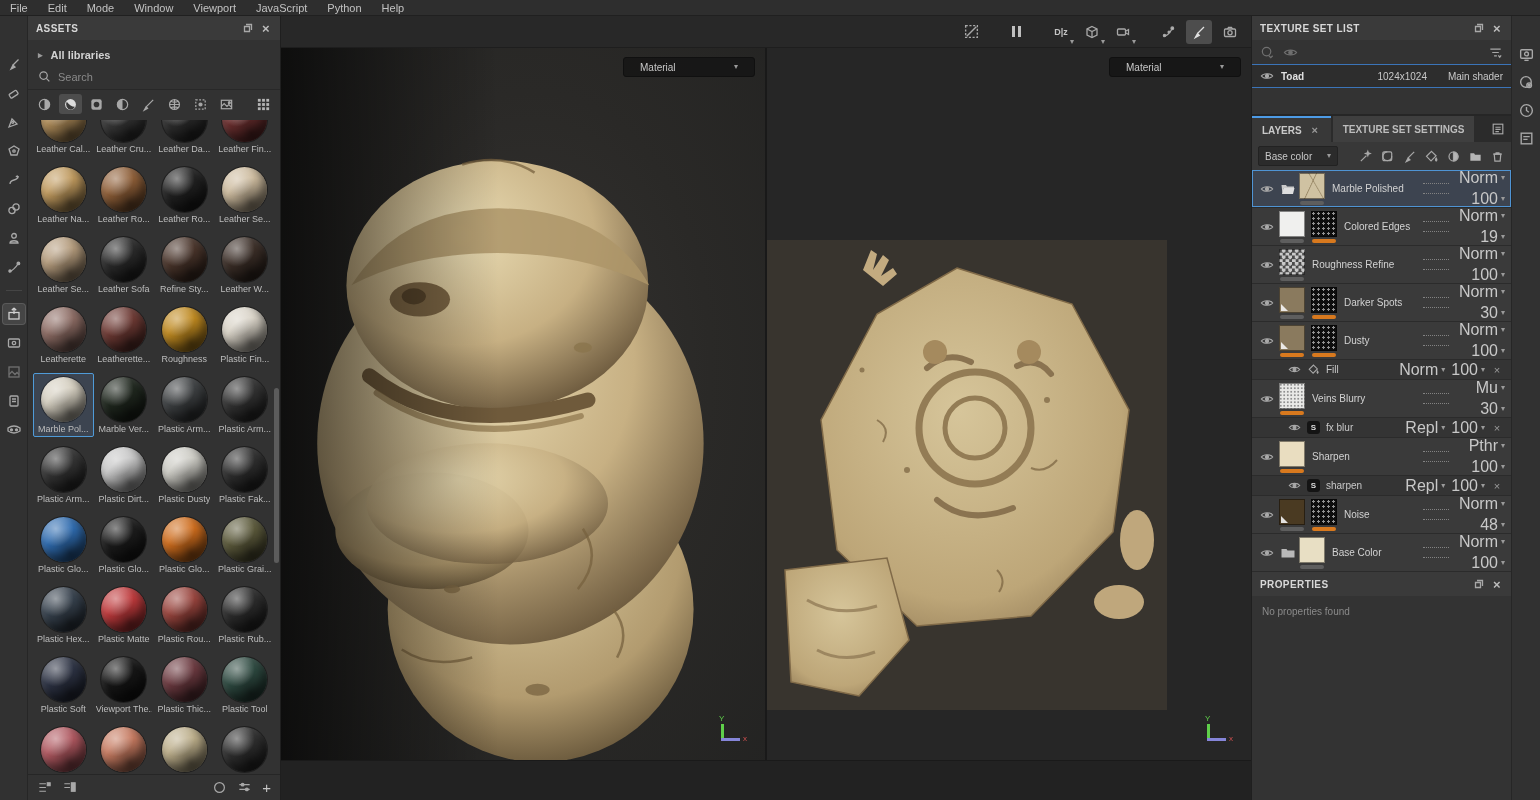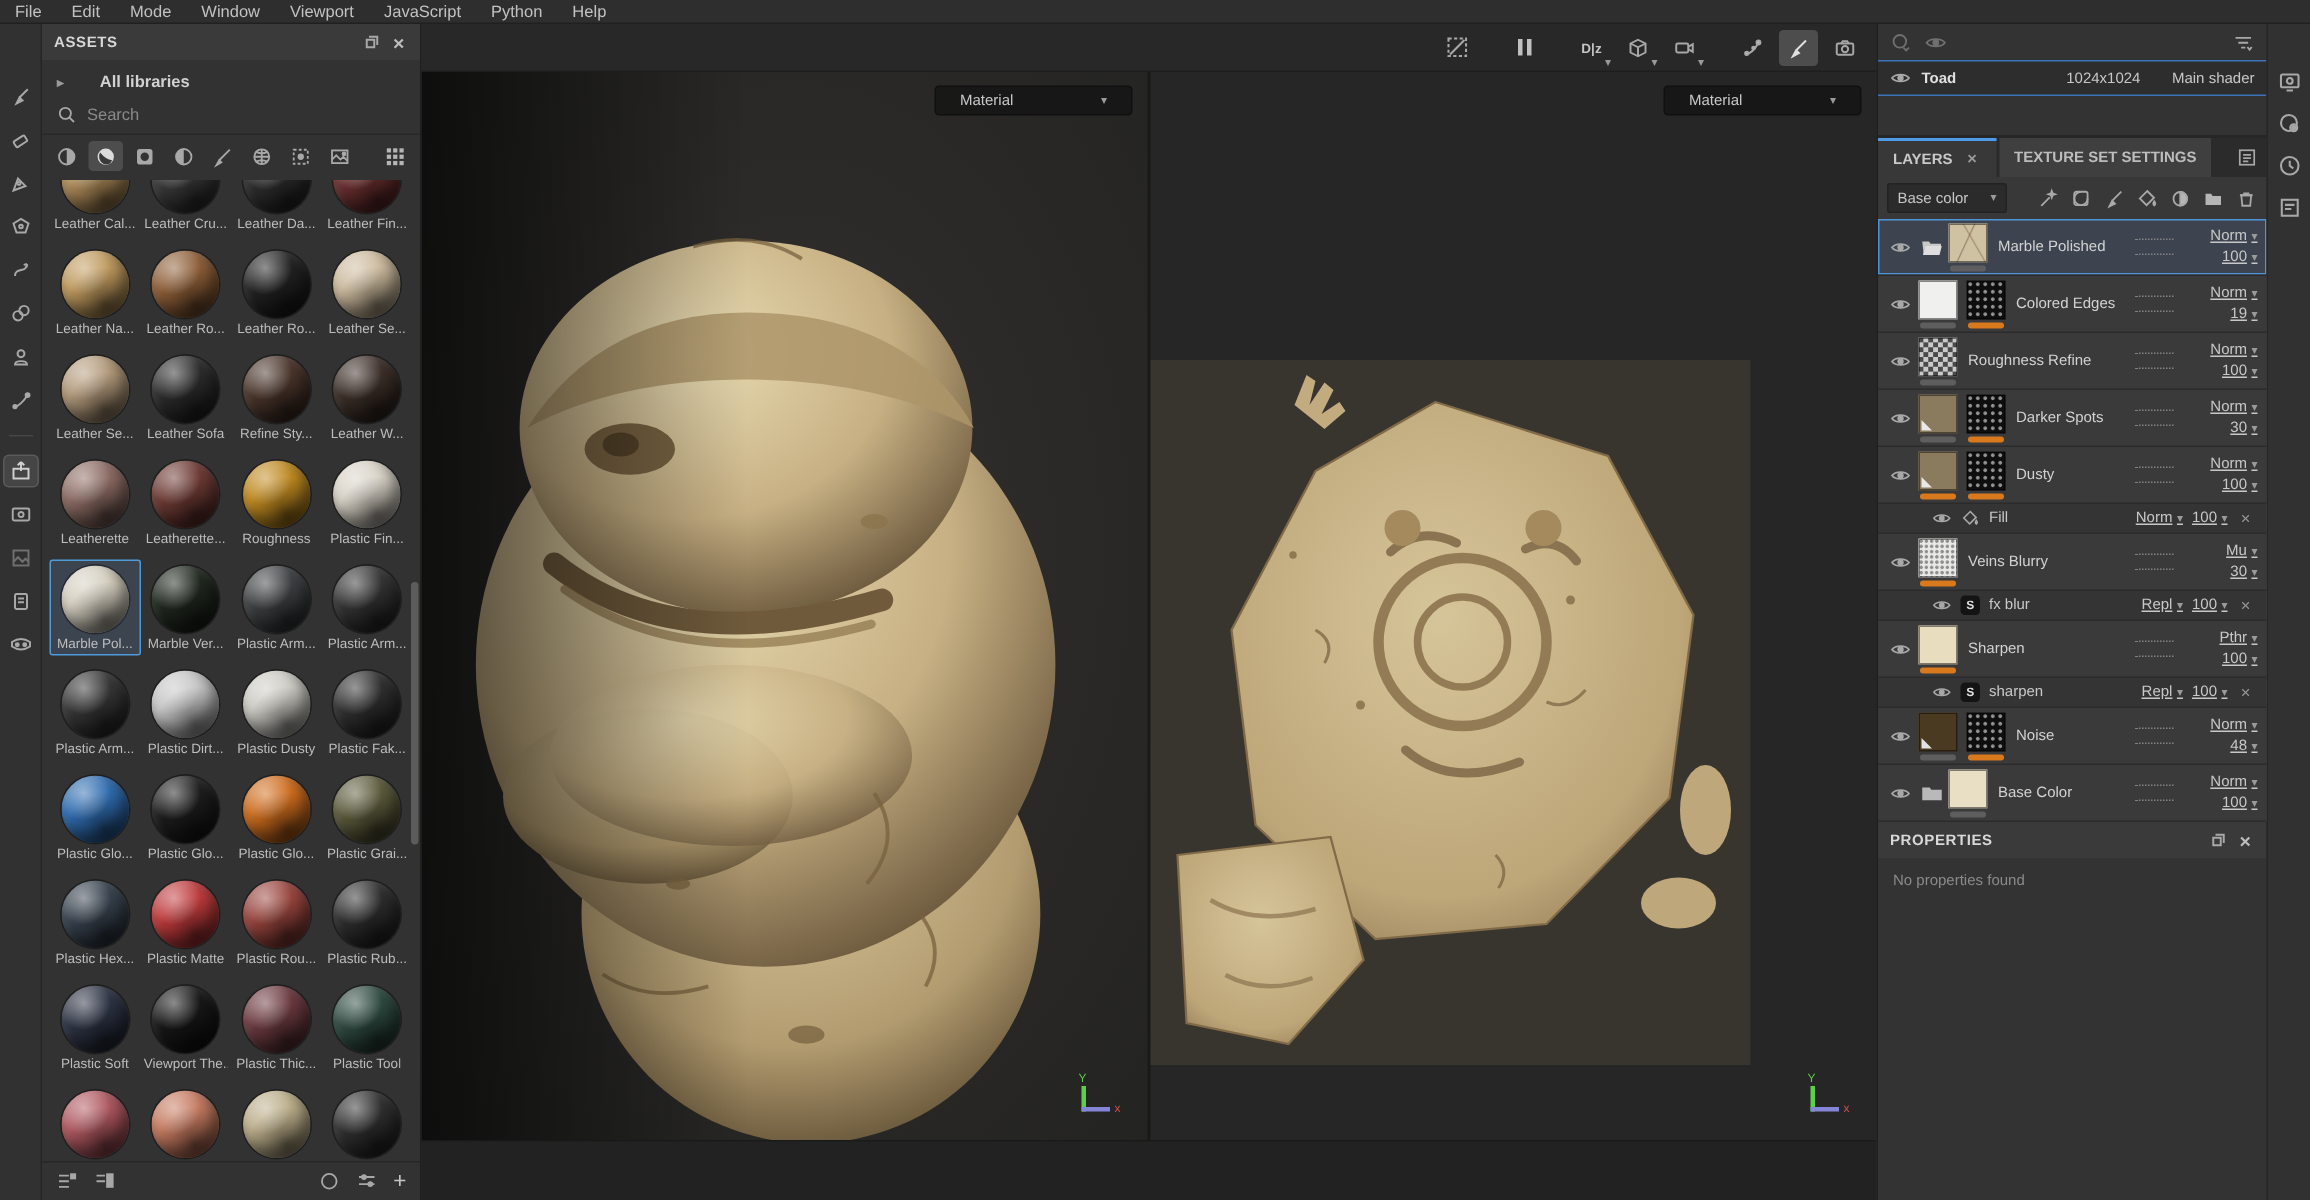--- a/index.html
+++ b/index.html
@@ -26,21 +26,21 @@
   
   .assets-panel { width:253px; background:#323232; display:flex; flex-direction:column; border-right:1px solid #1f1f1f; }
   .panel-header { height:24px; background:#3a3a3a; display:flex; align-items:center; gap:6px;
     padding:0 8px; font-size:10px; font-weight:bold; color:#d8d8d8; letter-spacing:.4px; }
   .panel-header .sp { flex:1; }
   .float-ic { width:12px; height:12px; }
   .x { width:12px; height:12px; display:flex; align-items:center; justify-content:center; color:#bdbdbd; font-size:13px; }
   .x::before { content:"×"; }
   .x.sm { font-size:11px; color:#9a9a9a; }
 
-  .lib-row { display:flex; align-items:center; gap:24px; padding:9px 10px 4px; font-weight:bold; color:#d2d2d2; }
+  .lib-row { display:flex; align-items:center; gap:8px; padding:9px 10px 4px; font-weight:bold; color:#d2d2d2; }
   .chev-r { color:#9a9a9a; font-size:9px; } .chev-r::before { content:"▸"; }
   .search-row { display:flex; align-items:center; gap:7px; padding:5px 10px 6px; border-bottom:1px solid #282828; }
   .search-row input { background:transparent; border:none; outline:none; color:#bbb; font-size:11px;
     font-family:"Liberation Sans",sans-serif; width:170px; }
   .search-row input::placeholder { color:#8a8a8a; }
 
   .filter-row { display:flex; align-items:center; gap:3px; padding:4px 5px 6px; }
   .fbtn { width:23px; height:20px; display:flex; align-items:center; justify-content:center; border-radius:3px; }
   .fbtn.active { background:#4d4d4d; }
   .fbtn.last { margin-left:auto; }
@@ -136,21 +136,21 @@
   .thumb-noise { background:#e9e9e7;
     background-image:radial-gradient(#8f8f8f 1px, transparent 1.3px); background-size:3.5px 3.5px; }
   .mini-bucket { position:absolute; left:2px; bottom:2px; width:0; height:0;
     border-left:7px solid rgba(245,245,245,.9); border-top:7px solid transparent; }
   .bar { width:24px; height:4px; border-radius:2px; margin-top:2px; }
   .bar-gray { background:#5e5e5e; } .bar-orange { background:#d8791e; }
   .lname { flex:1; min-width:0; font-size:10px; color:#d2d2d2; white-space:nowrap; overflow:hidden; text-overflow:ellipsis; }
   .dashes { width:26px; display:flex; flex-direction:column; gap:9px; margin-right:4px; }
   .dashes i { display:block; border-top:1px dotted #828282; height:1px; }
   .blendcol { width:52px; display:flex; flex-direction:column; gap:3px; align-items:flex-end; }
-  .bline { display:flex; align-items:center; gap:3px; font-size:10px; color:#c8c8c8;text-decoration:underline; }
+  .bline { display:flex; align-items:center; gap:3px; font-size:16px; color:#c8c8c8; }
 
   .erow { height:20px; background:#343434; border-bottom:1px solid #2b2b2b;
     display:flex; align-items:center; gap:6px; padding:0 8px 0 36px; font-size:10px; color:#c8c8c8; }
   .erow .ename { flex:1; min-width:0; white-space:nowrap; overflow:hidden; }
   .fx-icon { width:13px; height:13px; display:flex; align-items:center; justify-content:center; }
   .fx-substance { background:#141414; border-radius:3px; color:#dedede; font-size:8px; font-weight:bold; }
   .fx-substance::before { content:"S"; }
 
   .props-body { flex:1; background:#333; padding:10px; color:#8a8a8a; font-size:10px; }
 
@@ -663,20 +663,28 @@
         <div class="gizmo">
             <span class="gz-y"></span>
             <span class="gz-x"></span>
           </div>
       </div>
     </div>
     <div class="vbottom"></div>
   </div>
 
   <div class="rightpanel">
+    <div class="panel-header">
+      <span>TEXTURE SET LIST</span>
+      <span class="sp"></span>
+      <svg class="ico float-ic" viewBox="0 0 12 12">
+          <path d="M4 2.5 h5.5 V8 M2.5 4.5 h5 v5 h-5z"></path>
+        </svg>
+      <span class="x"></span>
+    </div>
     <div class="tsl-toolbar">
       <svg class="ico dim" width="15" height="15" viewBox="0 0 16 16">
           <circle cx="7" cy="7" r="4.5"></circle>
           <path d="M9.5 11.5 l2 2 2-2" fill="none"></path>
         </svg>
       <svg class="ico dim" width="15" height="15" viewBox="0 0 16 16">
           <path d="M1.5 8 C4 4.5 12 4.5 14.5 8 C12 11.5 4 11.5 1.5 8z"></path>
           <circle cx="8" cy="8" r="1.8" fill="#707070"></circle>
         </svg>
       <span class="sp"></span>

